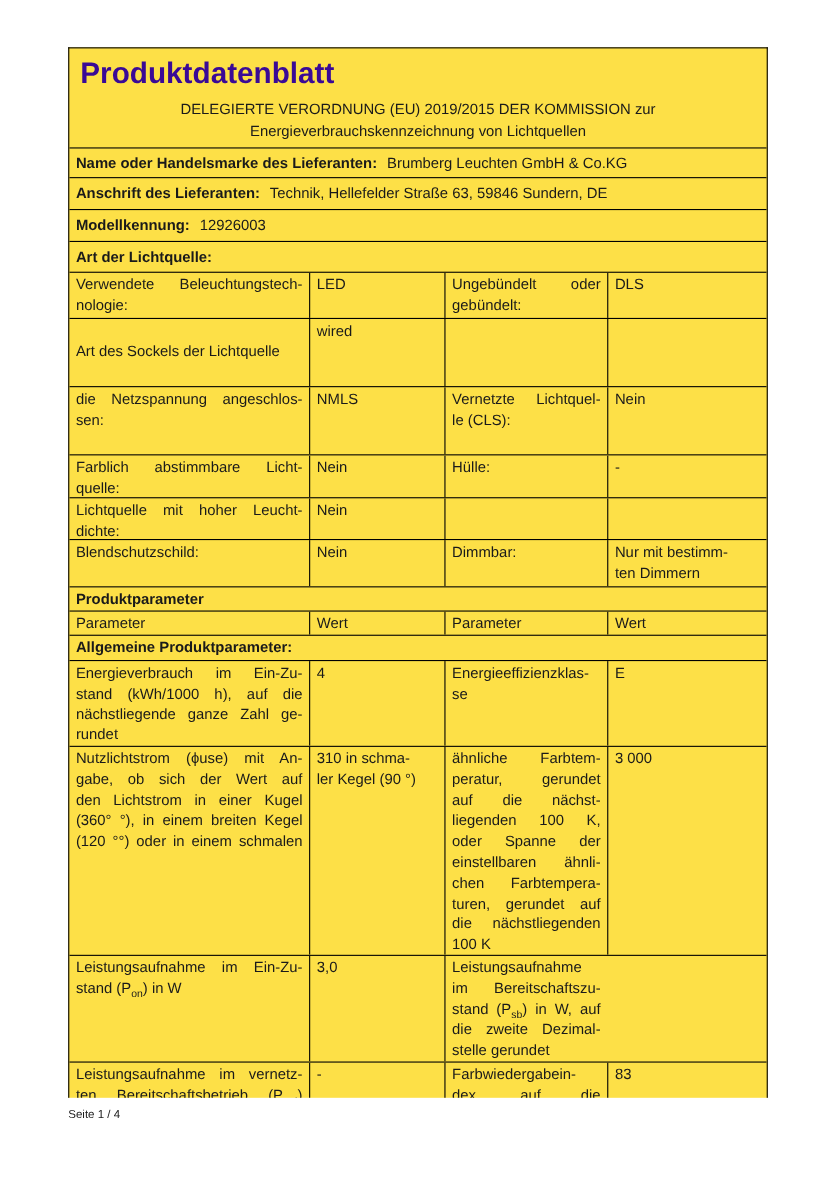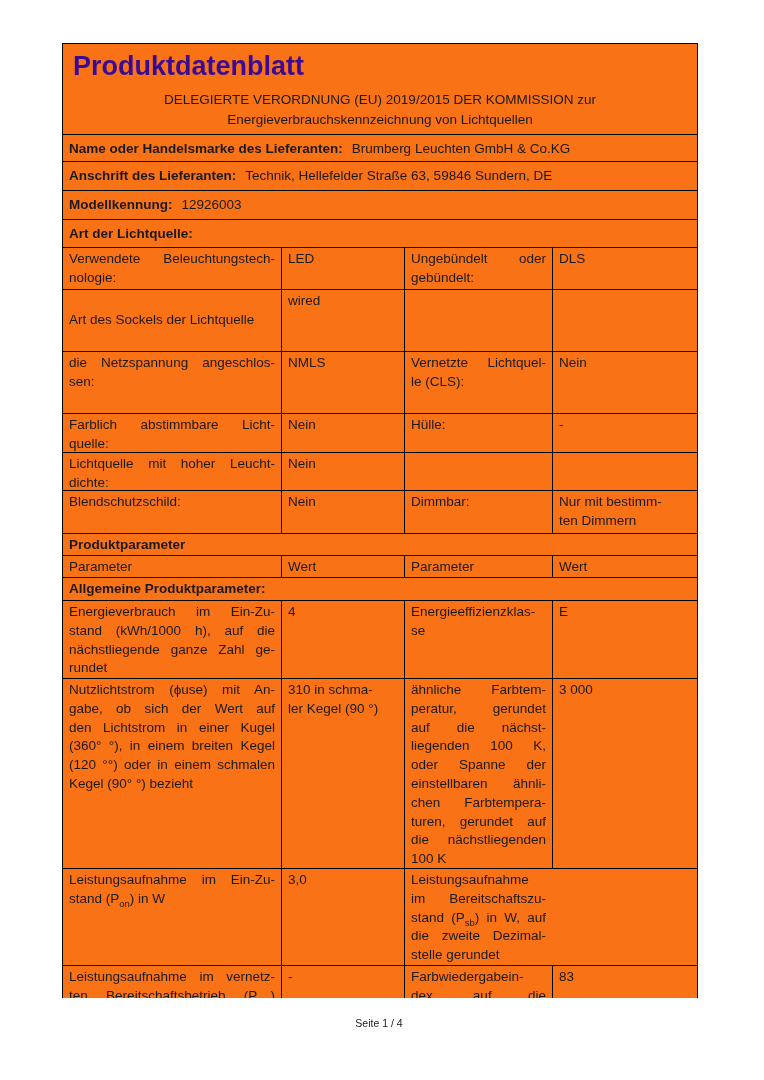--- a/index.html
+++ b/index.html
@@ -4,21 +4,21 @@
 <style>
   html,body{margin:0;padding:0;}
   body{
     width:764px;height:1080px;position:relative;background:#ffffff;
     font-family:"Liberation Sans","DejaVu Sans",sans-serif;
     color:#1a1a1a;font-size:13.5px;line-height:18.8px;overflow:hidden;
     -webkit-font-smoothing:antialiased;
   }
   .tablewrap{
     position:absolute;left:62px;top:43px;width:634px;height:954px;
-    border:1.6px solid #000;border-bottom:none;overflow:hidden;background:#f97316;
+    border:1.6px solid #000;border-bottom:none;overflow:hidden;background:#fde047;
   }
   .row{
     display:grid;grid-template-columns:218px 123px 148px 145px;
     border-top:1.6px solid #000;box-sizing:border-box;overflow:hidden;
   }
   .tablewrap > .row:first-child{border-top:none;}
   .row.full{display:block;}
   .cell{padding:2px 6px 0;box-sizing:border-box;overflow:hidden;}
   .cell + .cell{border-left:1.6px solid #000;}
   .p{white-space:pre-line;text-align:left;}
@@ -30,21 +30,21 @@
   .doc-subtitle{margin-top:9px;font-size:13.5px;line-height:20px;white-space:pre-line;text-align:center;}
   .kv{padding:5px 6px 0;}
   .kv b{font-weight:bold;}
   .kv .val{margin-left:9px;}
   .secheader{padding:5px 6px 0;font-weight:bold;}
   .centerhead{text-align:left;font-weight:bold;padding:2px 6px 0;}
   .colhead{padding:2px 6px 0;}
   sub{font-size:9.5px;line-height:0;}
   .footer{
     position:absolute;left:62px;top:1004px;width:634px;
-    text-align:center;font-size:10.5px;color:#1a1a1a;margin-top:10px;
+    text-align:left;font-size:10.5px;color:#1a1a1a;
   }
 </style>
 </head>
 <body>
 
 <div class="tablewrap">
 
   <div class="row full titlebox" style="height:90px">
     <h1 class="doc-title" style="color: rgb(58, 10, 150);">Produktdatenblatt</h1>
     <div class="doc-subtitle">DELEGIERTE VERORDNUNG (EU) 2019/2015 DER KOMMISSION zur
@@ -123,21 +123,21 @@
   <div class="row full centerhead" style="height:23px">Allgemeine Produktparameter:</div>
 
   <div class="row" style="height:78px">
     <div class="cell p"><span class="jl">Energieverbrauch im Ein-Zu-</span><span class="jl">stand (kWh/1000 h), auf die</span><span class="jl">nächstliegende ganze Zahl ge-</span><span class="jl last">rundet</span></div>
     <div class="cell v">4</div>
     <div class="cell p"><span class="jl">Energieeffizienzklas-</span><span class="jl last">se</span></div>
     <div class="cell v">E</div>
   </div>
 
   <div class="row" style="height:190px">
-    <div class="cell p"><span class="jl">Nutzlichtstrom (ϕuse) mit An-</span><span class="jl">gabe, ob sich der Wert auf</span><span class="jl">den Lichtstrom in einer Kugel</span><span class="jl">(360° °), in einem breiten Kegel</span><span class="jl">(120 °°) oder in einem schmalen</span><span class="jl last">Kegel (90° °) bezieht</span></div>
+    <div class="cell p"><span class="jl">Nutzlichtstrom (ϕuse) mit An-</span><span class="jl">gabe, ob sich der Wert auf</span><span class="jl">den Lichtstrom in einer Kugel</span><span class="jl">(360° °), in einem breiten Kegel</span><span class="jl">(120 °°) oder in einem schmalen</span></div>
     <div class="cell v">310 in schma-
 ler Kegel (90 °)</div>
     <div class="cell p"><span class="jl">ähnliche Farbtem-</span><span class="jl">peratur, gerundet</span><span class="jl">auf die nächst-</span><span class="jl">liegenden 100 K,</span><span class="jl">oder Spanne der</span><span class="jl">einstellbaren ähnli-</span><span class="jl">chen Farbtempera-</span><span class="jl">turen, gerundet auf</span><span class="jl">die nächstliegenden</span><span class="jl last">100 K</span></div>
     <div class="cell v">3 000</div>
   </div>
 
   <div class="row" style="height:97px">
     <div class="cell p"><span class="jl">Leistungsaufnahme im Ein-Zu-</span><span class="jl last">stand (P<sub>on</sub>) in W</span></div>
     <div class="cell v">3,0</div>
     <div class="cell p"><span class="jl">Leistungsaufnahme</span><span class="jl">im Bereitschaftszu-</span><span class="jl">stand (P<sub>sb</sub>) in W, auf</span><span class="jl">die zweite Dezimal-</span><span class="jl last">stelle gerundet</span></div>

